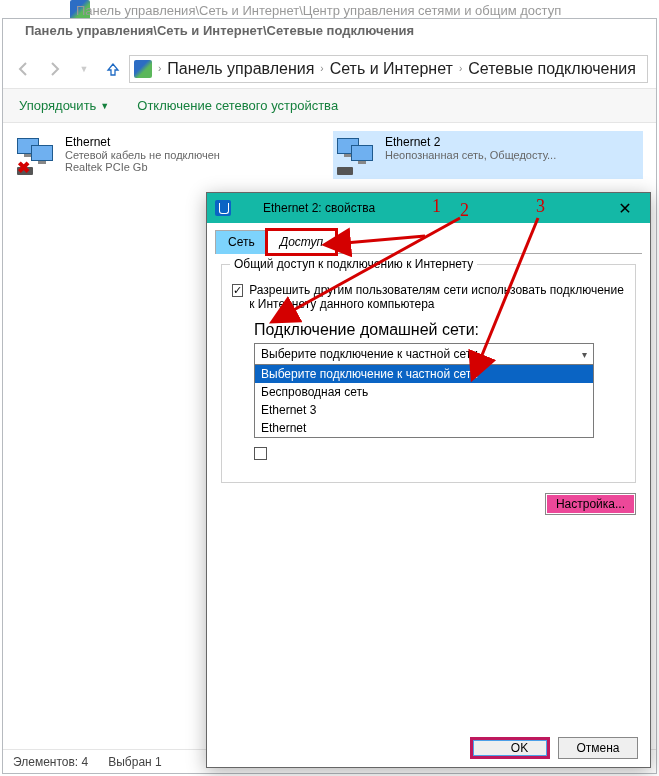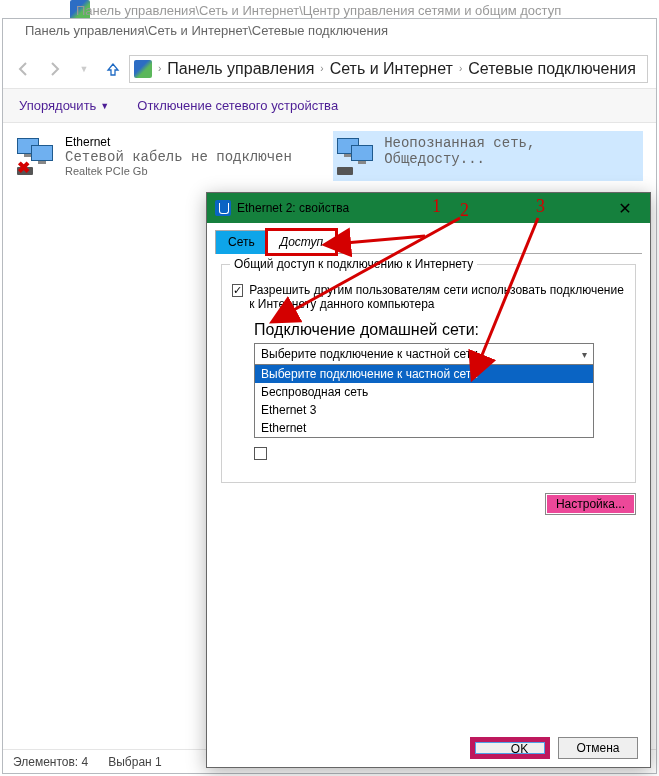--- a/index.html
+++ b/index.html
@@ -14,47 +14,47 @@
 .addressbar { height:40px; border-bottom:1px solid #e5e5e5; display:flex; align-items:center; padding:0 8px; gap:4px; margin-top:30px; }
 .nav-btn { width:26px; height:26px; border:none; background:transparent; color:#888; display:flex; align-items:center; justify-content:center; }
 .nav-btn.disabled { color:#ccc; }
 .up-btn { width:24px; height:24px; color:#1e6ac4; }
 .bc { flex:1; display:flex; align-items:center; height:28px; border:1px solid #ccc; background:#fff; padding:0 4px; gap:0; }
 .bc-icon { width:18px; height:18px; background:linear-gradient(135deg,#2c6dc4 40%,#5bb75b 60%); border-radius:2px; margin-right:6px; }
 .bc-item { padding:0 6px; font-size:16px; color:#222; }
 .bc-sep { color:#888; font-size:10px; }
 
 .toolbar { height:34px; background:#f7f7f7; border-bottom:1px solid #e5e5e5; display:flex; align-items:center; padding:0 16px; gap:28px; }
-.tool-item { color:#4c1d95; font-size:13px; display:flex; align-items:center; gap:4px; }
+.tool-item { color:#15803d; font-size:13px; display:flex; align-items:center; gap:4px; }
 
 .conn-area { position:relative; padding:8px 10px; display:flex; gap:10px; }
 .conn { display:flex; gap:8px; width:310px; padding:4px; }
 .conn.selected { background:#cfe8ff; }
 .conn-icon { width:40px; height:40px; position:relative; }
 .monitor { position:absolute; width:22px; height:16px; background:#6fb0f0; border:1px solid #1f5a8e; top:3px; }
 .monitor::after { content:""; position:absolute; bottom:-4px; left:6px; width:8px; height:3px; background:#888; }
 .monitor.m1 { left:0; }
 .monitor.m2 { left:14px; top:10px; }
 .plug { position:absolute; left:0; bottom:0; width:16px; height:8px; background:#555; border-radius:1px; }
 .xred { position:absolute; left:0; bottom:-2px; color:#d40000; font-size:16px; font-weight:bold; }
 .conn-text { display:flex; flex-direction:column; font-size:12px; }
 .conn-name { color:#000; }
-.conn-status { color:#666; font-size:14px;font-family:Liberation Mono, monospace; }
+.conn-status { color:#666; font-size:11px; }
 .conn-adapter { color:#666; font-size:11px; }
 
 .statusbar { position:absolute; bottom:0; left:0; right:0; height:24px; border-top:1px solid #e5e5e5; display:flex; align-items:center; padding:0 10px; gap:20px; font-size:12px; color:#444; }
 
 .dialog { position:absolute; top:192px; left:206px; width:445px; height:576px; background:#fff; border:1px solid #666; box-shadow:0 4px 18px rgba(0,0,0,.3); z-index:20; }
-.dlg-title { height:30px; display:flex; align-items:center; padding:0 8px; font-size:12px; background:#15803d; }
+.dlg-title { height:30px; display:flex; align-items:center; padding:0 8px; font-size:12px; background:#14b8a6;gap:26px; }
 .dlg-title-icon { width:16px; height:16px; margin-right:6px; background:#0a64c4; border-radius:2px; position:relative; }
 .dlg-title-icon::after{content:"";position:absolute;left:4px;top:3px;width:8px;height:10px;border:1px solid #fff;border-top:none;border-radius:0 0 3px 3px;}
 .dlg-close { margin-left:auto; font-size:16px; width:34px; text-align:center; }
 
 .tabs { display:flex; margin:6px 8px 0 8px; border-bottom:1px solid #aaa; }
-.tab { padding:4px 12px; font-size:12px; border:1px solid #aaa; border-bottom:none; background:#0ea5e9; position:relative; top:1px; margin-right:-1px; }
+.tab { padding:4px 12px; font-size:12px; border:1px solid #aaa; border-bottom:none; background:#7dd3fc; position:relative; top:1px; margin-right:-1px; }
 .tab.active { background:#fff; border-bottom:1px solid #fff; }
 .tab.highlight { outline:3px solid #d40000; outline-offset:-1px;font-style:italic; }
 
 .tab-content { margin:10px 14px; }
 .group { border:1px solid #d0d0d0; padding:12px 10px 16px 10px; position:relative; }
 .group-title { position:absolute; top:-8px; left:8px; background:#fff; padding:0 4px; font-size:12px; }
 .chk-row { display:flex; align-items:flex-start; gap:6px; font-size:12px; margin:6px 0; }
 .chk-row.indent { margin-left:22px; }
 .chk { width:13px; height:13px; border:1px solid #555; margin-top:1px; display:flex; align-items:center; justify-content:center; background:#fff; font-size:10px; }
 .chk.checked::after { content:"✓"; color:#000; font-size:11px; }
@@ -64,33 +64,33 @@
 .dd-sel { padding:3px 6px; border-bottom:1px solid #7a7a7a; display:flex; align-items:center; }
 .dd-arrow { margin-left:auto; color:#555; font-size:10px; }
 .dd-list { }
 .dd-item { padding:2px 6px; }
 .dd-item.sel { background:#0a64c4; color:#fff; }
 
 .settings-btn { position:absolute; right:14px; top:300px; padding:3px 10px; border:1px solid #888; background:#ec4899; font-size:12px; box-shadow:inset 0 0 0 1px #fff; }
 
 .dlg-buttons { position:absolute; bottom:8px; right:12px; display:flex; gap:8px; }
 .dlg-btn { width:80px; height:22px; border:1px solid #888; background:#efefef; font-size:12px; }
-.dlg-btn.primary { border:5px solid #be185d; box-shadow:inset 0 0 0 1px #4da0e8;padding-left:19px; }
+.dlg-btn.primary { border:3px solid #be185d; box-shadow:inset 0 0 0 1px #4da0e8;padding-left:19px; }
 
 .anno { position:absolute; z-index:50; pointer-events:none; }
 .anno-num { color:#d40000; font-size:18px; font-weight:normal; font-family:"Comic Sans MS", cursive; }
 </style>
 </head>
 <body>
 
 <div class="bg-icon1"></div>
 <div class="bg-title1">Панель управления\Сеть и Интернет\Центр управления сетями и общим доступ</div>
 
 <div class="explorer">
-  <div class="bg-title2" style="position:absolute; top:4px; left:22px;">Панель управления\Сеть и Интернет\Сетевые подключения</div>
+  <div class="bg-title2" style="position:absolute; top:4px; left:22px;font-weight:bold;">Панель управления\Сеть и Интернет\Сетевые подключения</div>
 
   <div class="addressbar">
     <button class="nav-btn disabled">
       <svg width="16" height="16" viewBox="0 0 16 16">
           <path d="M10 2 L4 8 L10 14" stroke="#bbb" stroke-width="2" fill="none"></path>
         </svg>
     </button>
     <button class="nav-btn disabled">
       <svg width="16" height="16" viewBox="0 0 16 16">
           <path d="M6 2 L12 8 L6 14" stroke="#bbb" stroke-width="2" fill="none"></path>
@@ -135,20 +135,21 @@
         <span class="conn-adapter">Realtek PCIe Gb</span>
       </div>
     </div>
     <div class="conn selected">
       <div class="conn-icon">
         <div class="monitor m1"></div>
           <div class="monitor m2"></div>
         <div class="plug"></div>
       </div>
       <div class="conn-text">
+        <span class="conn-name">Ethernet 2</span>
         <span class="conn-status">Неопознанная сеть, Общедосту...</span>
       </div>
     </div>
   </div>
 
   <div class="statusbar">
     <span>Элементов: 4</span>
     <span>Выбран 1</span>
   </div>
 </div>

